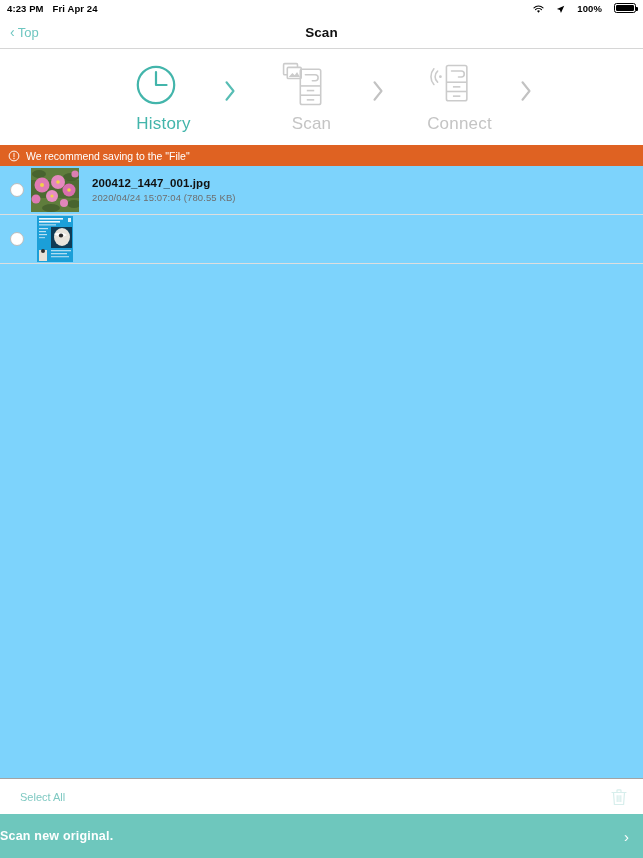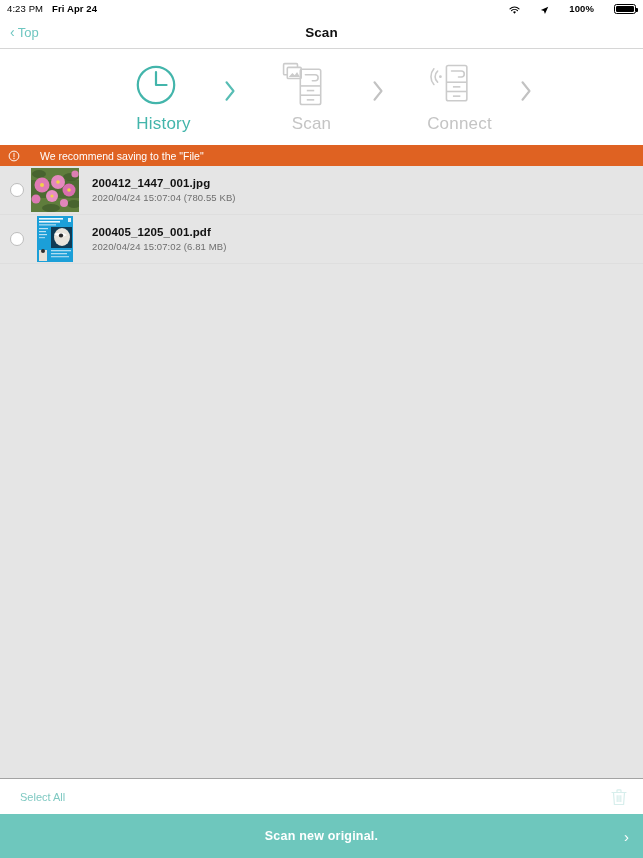--- a/index.html
+++ b/index.html
@@ -14,22 +14,22 @@
 
   
   .statusbar {
     height: 16px; flex: 0 0 16px;
     display: flex; align-items: center;
     padding: 0 7px;
     font-size: 9.5px; color: #000;
     letter-spacing: .1px;
   }
   .sb-left { display: flex; align-items: center; gap: 9px; }
-  .sb-right { margin-left: auto; display: flex; align-items: flex-end; gap: 20px; }
-  .sb-time { font-weight: 400; }
+  .sb-right { margin-left: auto; display: flex; align-items: center; gap: 12px; }
+  .sb-time { font-weight: 700; }
   .sb-date { font-weight: 600; }
   .wifi-ico { display:inline-block; width:11px; height:9px; position:relative; top:1px; }
   .loc-ico { display:inline-block; width:9px; height:9px; position:relative; top:1px; }
   .sb-batt-pct { font-weight: 600; font-size: 9.5px; }
   .batt { width: 22px; height: 10px; border: 1px solid #000; border-radius: 2.5px; position: relative; display:inline-block; }
   .batt:after { content:""; position:absolute; right:-3px; top:3px; width:1.6px; height:4px; background:#000; border-radius:0 1px 1px 0; }
   .batt-fill { position:absolute; left:1px; top:1px; bottom:1px; width: calc(100% - 2px); background:#000; border-radius:1.2px; }
 
   
   .navbar {
@@ -69,27 +69,27 @@
     display: flex; align-items: center; justify-content: center;
     margin-top: 6px;
   }
   .step-arrow svg { display:block; }
 
   
   .banner {
     flex: 0 0 21px;
     background: #df6222;
     display: flex; align-items: center;
-    padding: 0 8px; gap: 20px;
+    padding: 0 8px; gap: 6px;
     color: #ffffff; font-size: 10.5px;
   }
   .banner-ico { width: 12px; height: 12px; flex:0 0 12px; }
 
   
-  .list { flex: 1 1 auto; background: #e5e5e5; overflow: hidden; }
+  .list { flex: 1 1 auto; background: #7dd3fc; overflow: hidden; }
   .row {
     height: 49px;
     display: flex; align-items: center;
     border-bottom: 1px solid #dedede;
     cursor: pointer;
     padding-left: 6px;
   }
   .row-check { flex: 0 0 22px; display: flex; align-items: center; justify-content: center; }
   .circle { width: 14px; height: 14px; border: 1px solid #bdbdbd; border-radius: 50%; background: #fff; }
   .thumb-wrap { flex: 0 0 54px; display:flex; align-items:center; justify-content:center; }
@@ -107,21 +107,21 @@
     position: relative; background: #fff;
   }
   .tb-select { position: absolute; left: 20px; font-size: 11px; color: #7fc9c2; cursor: pointer; }
   .tb-count { width: 100%; text-align: center; font-size: 11px; color: #222; }
   .tb-trash { position: absolute; right: 16px; width: 16px; height: 18px; cursor: pointer; }
 
   
   .cta {
     flex: 0 0 44px;
     background: #6ec7bd;
-    display: flex; align-items: center; justify-content: center;
+    display: flex; align-items: center; 
     position: relative; cursor: pointer;
   }
   .cta-label { color: #fff; font-size: 12.5px; font-weight: 700; letter-spacing: .2px; }
   .cta-chev { position: absolute; right: 14px; color: #fff; font-size: 15px; line-height:1; }
 </style>
 </head>
 <body>
 
 <div class="app">
 
@@ -304,24 +304,20 @@
             <rect x="2" y="18" width="8" height="1.2" fill="#d6ecf8" opacity=".85"></rect>
             <rect x="2" y="21" width="6" height="1.2" fill="#d6ecf8" opacity=".7"></rect>
             <rect x="2" y="34" width="8" height="11" fill="#e6e2d8"></rect>
             <rect x="4" y="33" width="4" height="4" rx="2" fill="#2f2f2f"></rect>
             <rect x="14" y="34" width="20" height="1.3" fill="#d6ecf8" opacity=".8"></rect>
             <rect x="14" y="37" width="16" height="1.3" fill="#d6ecf8" opacity=".8"></rect>
             <rect x="14" y="40" width="18" height="1.3" fill="#d6ecf8" opacity=".7"></rect>
           </svg>
         </div>
       </div>
-      <div class="row-text">
-        <div class="row-title">200405_1205_001.pdf</div>
-        <div class="row-sub">2020/04/24 15:07:02 (6.81 MB)</div>
-      </div>
     </div>
 
   </div>
 
   <div class="toolbar">
     <div class="tb-select">Select All</div>
     <div class="tb-trash">
       <svg viewBox="0 0 16 18" width="16" height="18">
         <g fill="none" stroke="#d7eeec" stroke-width="1.2">
           <path d="M2.5 4.5 H13.5 L12.6 16.5 H3.4 Z"></path>

